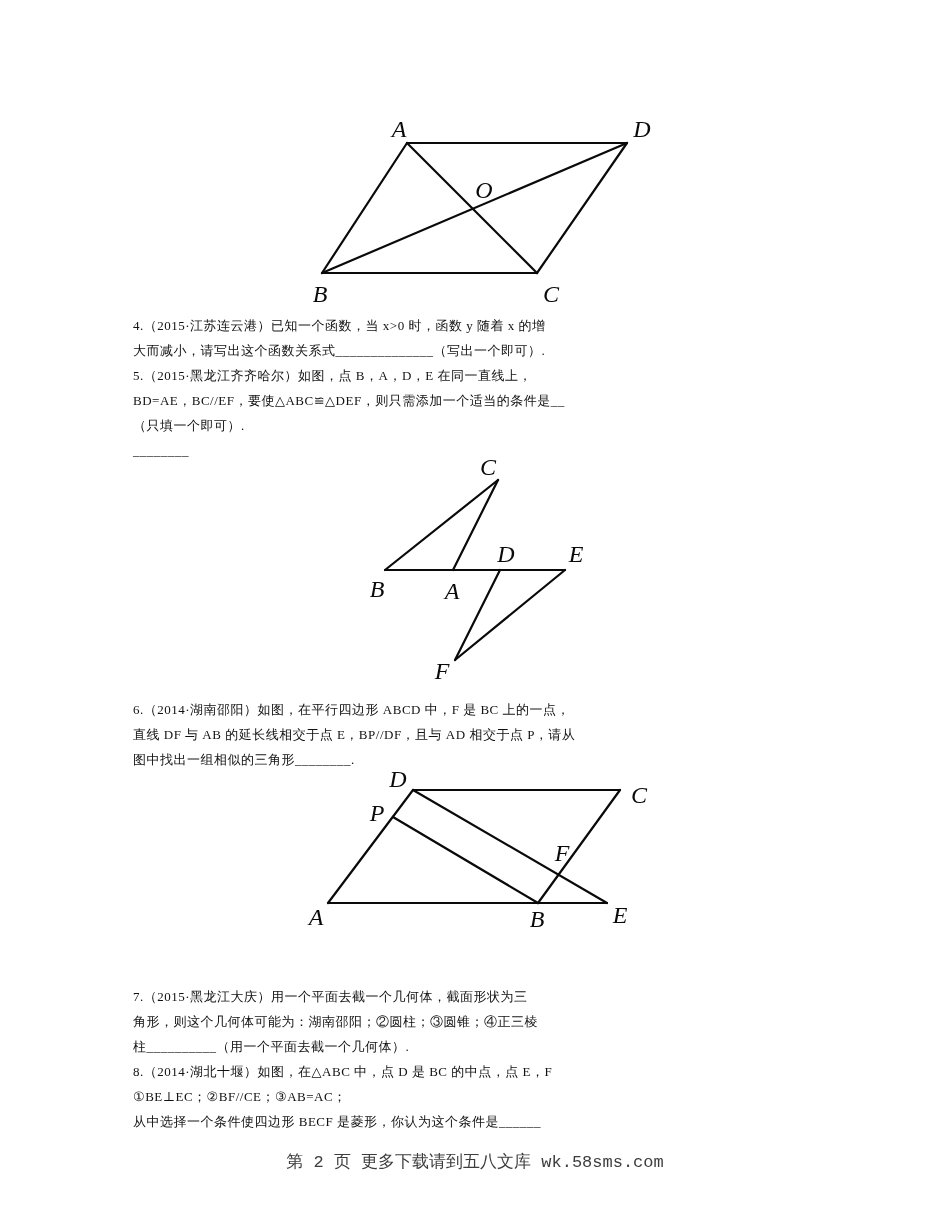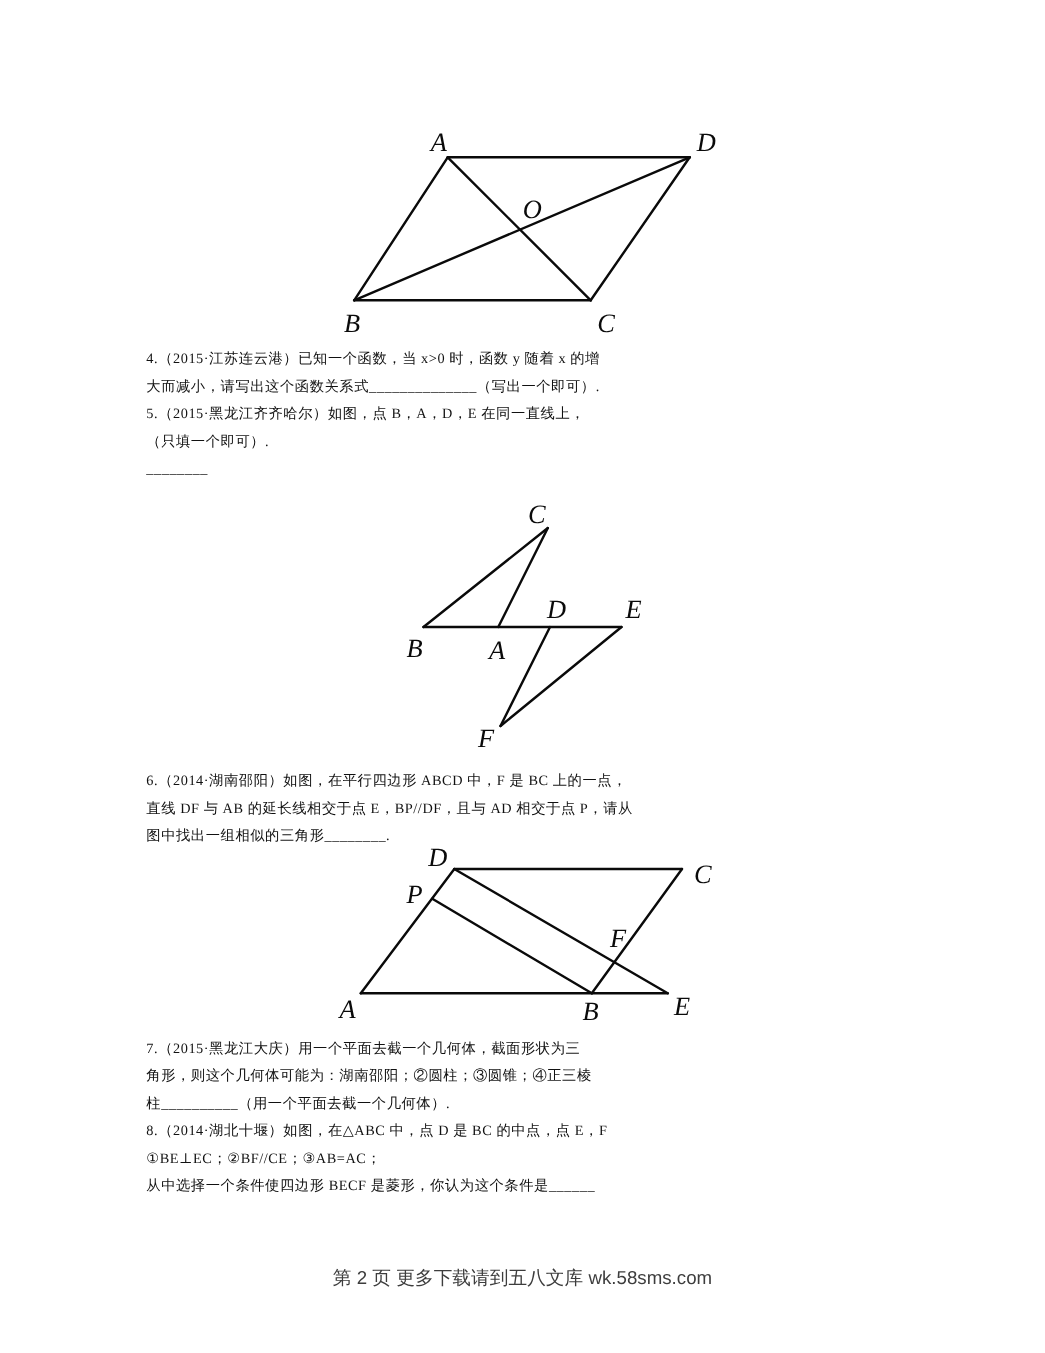--- a/index.html
+++ b/index.html
@@ -44,21 +44,21 @@
     stroke: #0a0a0a;
     stroke-width: 2.2;
     stroke-linecap: round;
   }
   .footer {
     position: absolute;
     top: 1150px;
     left: 0;
     width: 950px;
     text-align: center;
-    font-family: Liberation Sans, sans-serif;
+    font-family: Liberation Mono, monospace;
     font-size: 17px;
     color: #3d3d3d;
   }
 </style>
 </head>
 <body>
 
 <div class="fig" style="left:295px; top:110px;">
   <svg width="360" height="200" viewBox="0 0 360 200">
     <g>
@@ -74,20 +74,21 @@
     <text x="25" y="192" text-anchor="middle">B</text>
     <text x="256" y="192" text-anchor="middle">C</text>
     <text x="189" y="88" text-anchor="middle">O</text>
   </svg>
 </div>
 
 <div class="qblock" style="top:313px;">
   <div class="tline">4.（2015·江苏连云港）已知一个函数，当 x&gt;0 时，函数 y 随着 x 的增</div>
   <div class="tline">大而减小，请写出这个函数关系式______________（写出一个即可）.</div>
   <div class="tline">5.（2015·黑龙江齐齐哈尔）如图，点 B，A，D，E 在同一直线上，</div>
+  <div class="tline">BD=AE，BC//EF，要使△ABC≌△DEF，则只需添加一个适当的条件是__</div>
   <div class="tline">（只填一个即可）.</div>
   <div class="tline">________</div>
 </div>
 
 <div class="fig" style="left:350px; top:455px;">
   <svg width="320" height="235" viewBox="0 0 320 235">
     <g>
       <line x1="35" y1="115" x2="215" y2="115"></line>
       <line x1="148" y1="25" x2="35" y2="115"></line>
       <line x1="148" y1="25" x2="103" y2="115"></line>
@@ -122,21 +123,21 @@
     <text x="108" y="14" text-anchor="middle">D</text>
     <text x="349" y="30" text-anchor="middle">C</text>
     <text x="26" y="152" text-anchor="middle">A</text>
     <text x="247" y="154" text-anchor="middle">B</text>
     <text x="330" y="150" text-anchor="middle">E</text>
     <text x="87" y="48" text-anchor="middle">P</text>
     <text x="272" y="88" text-anchor="middle">F</text>
   </svg>
 </div>
 
-<div class="qblock" style="top:940px;">
+<div class="qblock" style="top:984px;">
   <div class="tline">7.（2015·黑龙江大庆）用一个平面去截一个几何体，截面形状为三</div>
   <div class="tline">角形，则这个几何体可能为：湖南邵阳；②圆柱；③圆锥；④正三棱</div>
   <div class="tline">柱__________（用一个平面去截一个几何体）.</div>
   <div class="tline">8.（2014·湖北十堰）如图，在△ABC 中，点 D 是 BC 的中点，点 E，F</div>
   <div class="tline">①BE⊥EC；②BF//CE；③AB=AC；</div>
   <div class="tline">从中选择一个条件使四边形 BECF 是菱形，你认为这个条件是______</div>
 </div>
 
 <div class="footer">第 2 页 更多下载请到五八文库 wk.58sms.com</div>
 

